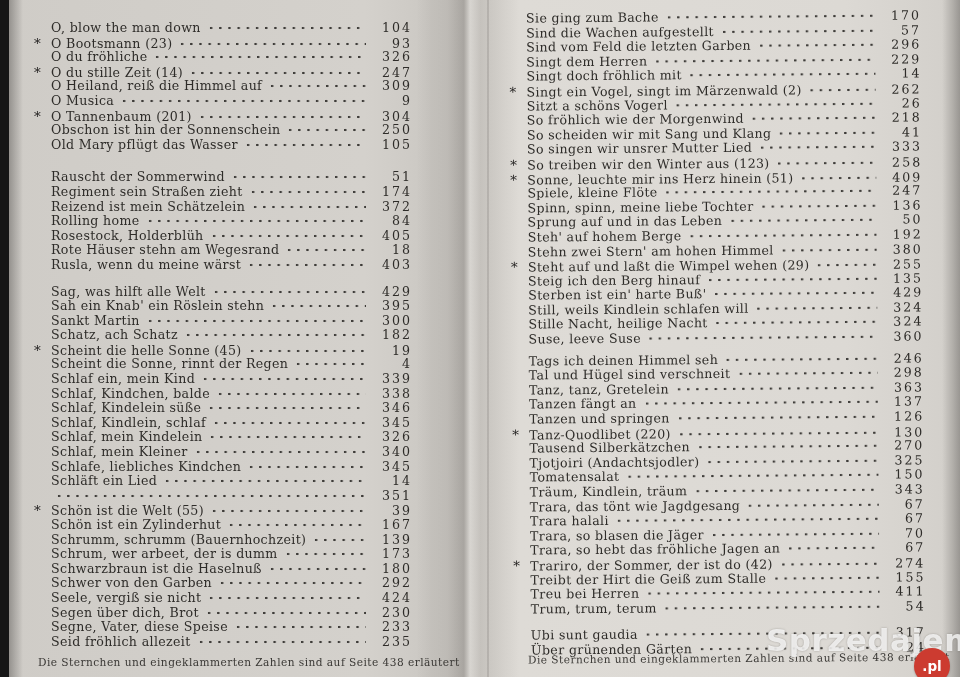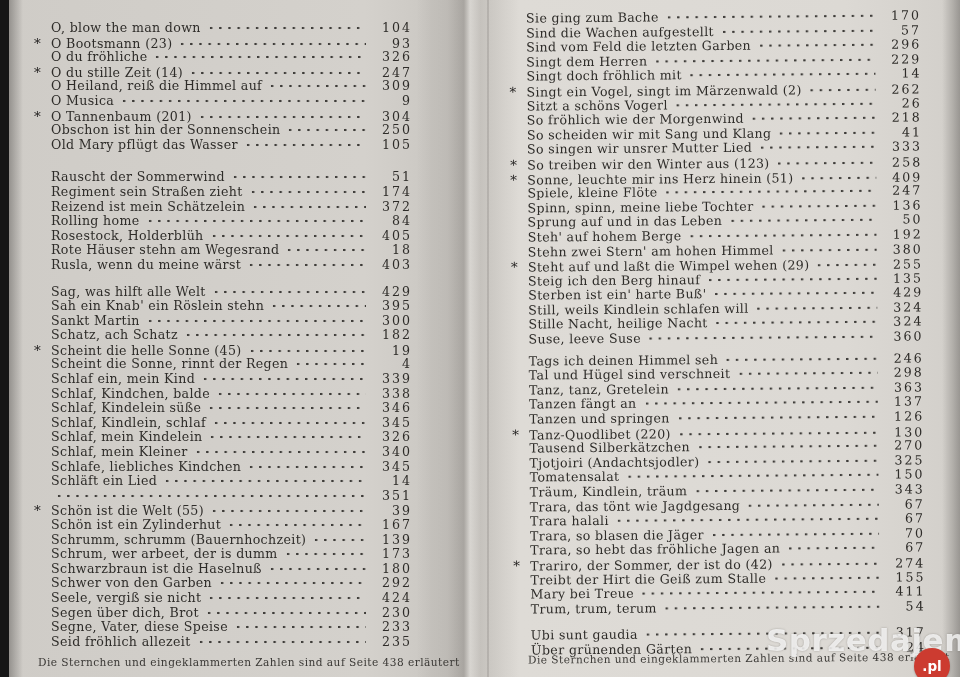--- a/index.html
+++ b/index.html
@@ -542,21 +542,21 @@
         <span class="num">274</span>
       </div>
       <div class="row">
         <span class="star"></span>
         <span class="title">Treibt der Hirt die Geiß zum Stalle</span>
         <span class="dots"></span>
         <span class="num">155</span>
       </div>
       <div class="row">
         <span class="star"></span>
-        <span class="title">Mary bei Treue</span>
+        <span class="title">Treu bei Herren</span>
         <span class="dots"></span>
         <span class="num">411</span>
       </div>
       <div class="row">
         <span class="star"></span>
         <span class="title">Trum, trum, terum</span>
         <span class="dots"></span>
         <span class="num">54</span>
       </div>
     </div>

